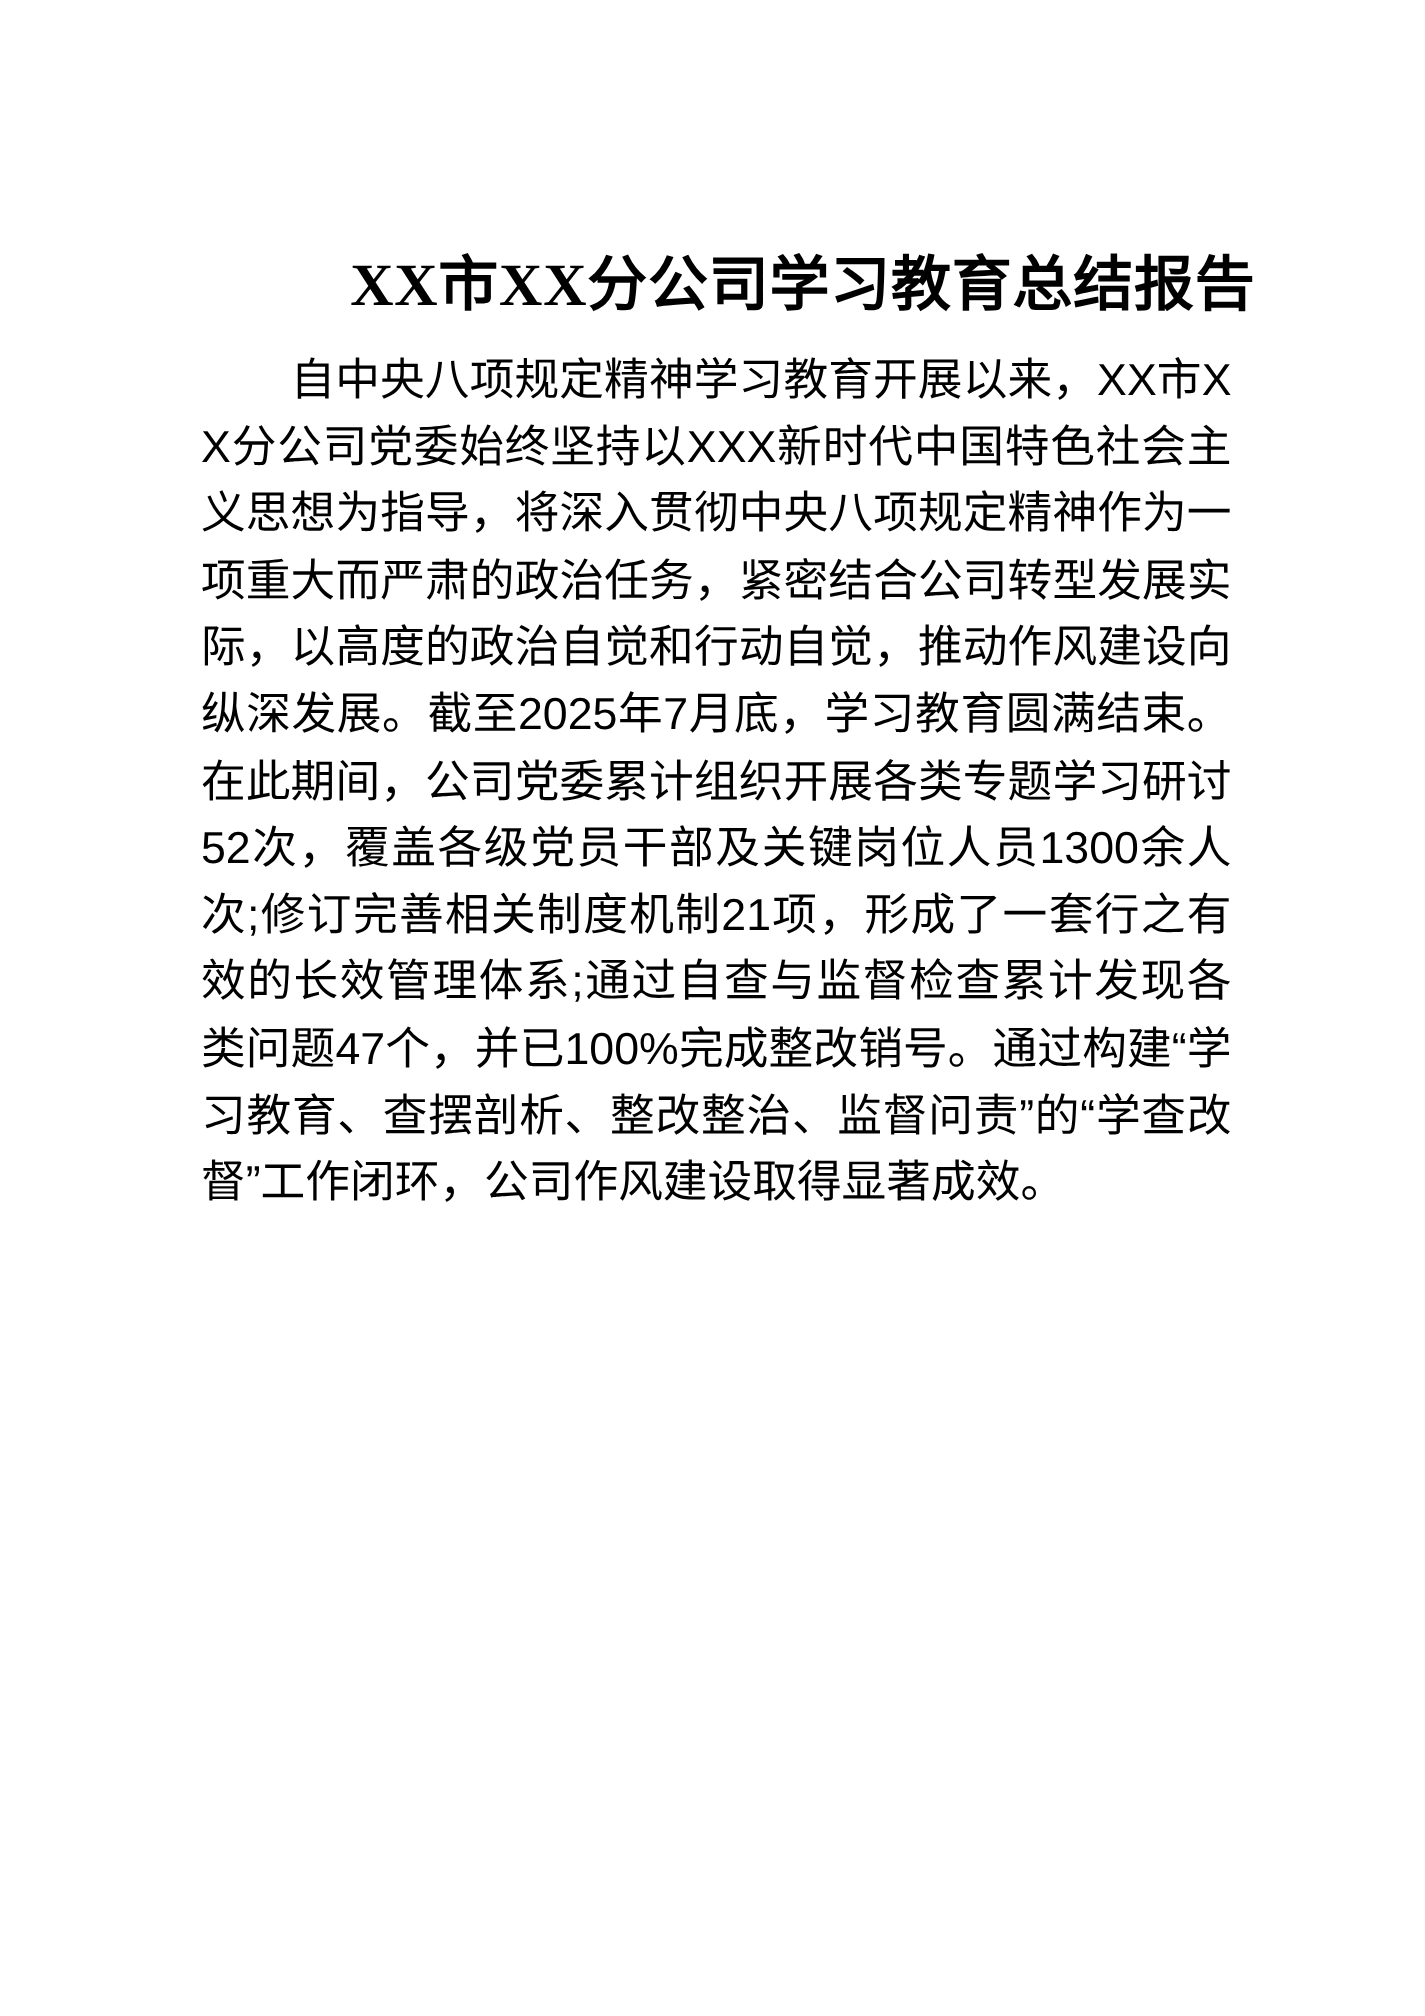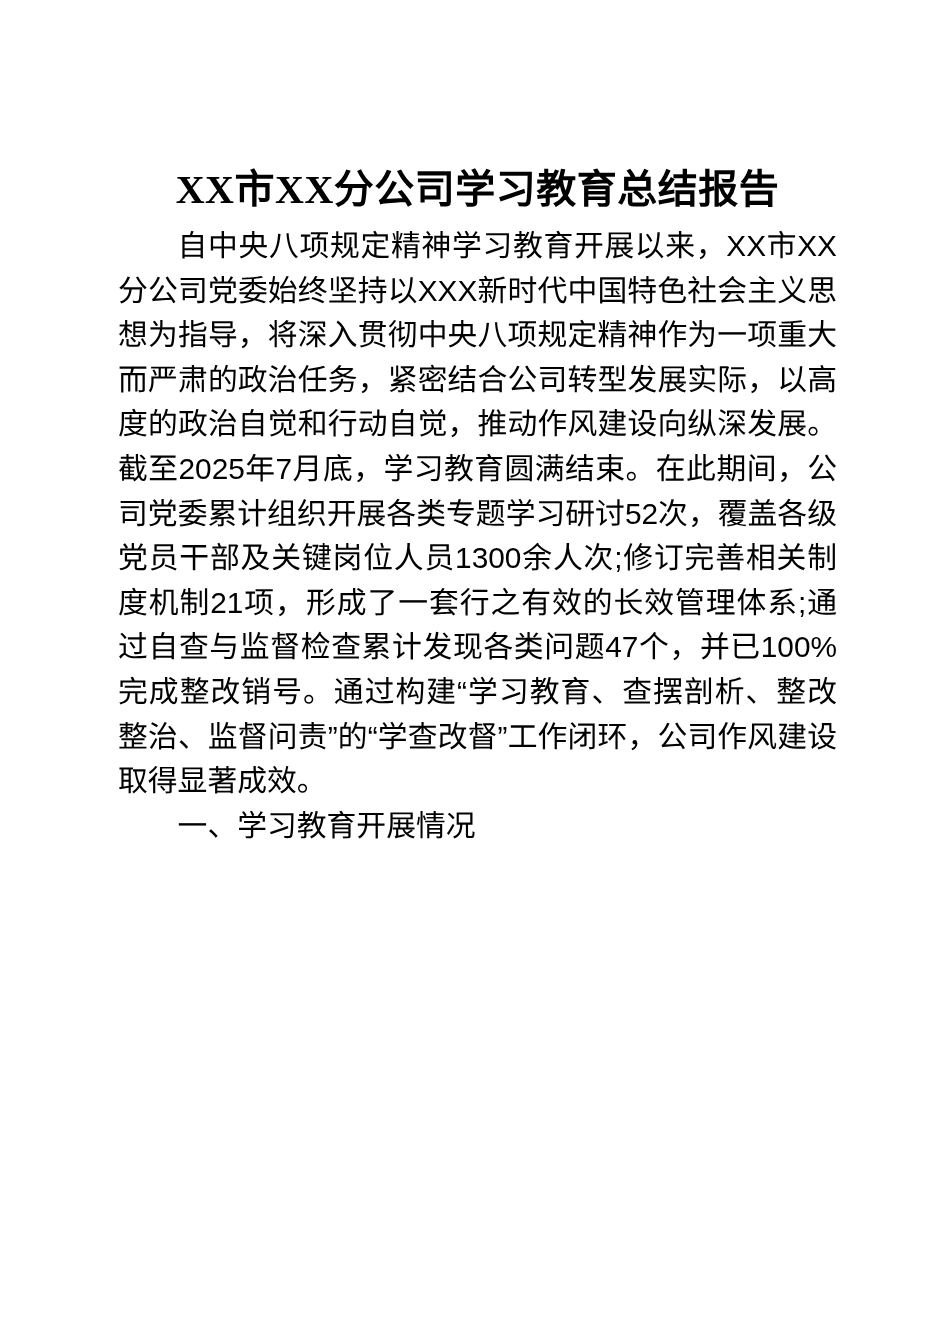--- a/index.html
+++ b/index.html
@@ -20,39 +20,38 @@
     height: 1344px;
     background: #ffffff;
     padding: 164px 113px 0 118px;
   }
   .doc-title {
     margin: 0 0 8px 0;
     font-family: "Liberation Serif", "DejaVu Serif", serif;
     font-weight: 700;
     font-size: 40px;
     line-height: 52px;
-    text-align: center;
+    text-align: right;
     letter-spacing: 0.5px;
     white-space: nowrap;
   }
   .par {
-    margin: 0;
+    margin: 16px;
     font-family: "Liberation Sans", "DejaVu Sans", sans-serif;
     font-size: 29.8px;
     line-height: 44.6px;
     text-align: justify;
     text-indent: 2em;
     word-break: break-all;
   }
 </style>
 </head>
 <body>
 
 <div class="page">
   <h1 class="doc-title">XX市XX分公司学习教育总结报告</h1>
 
   <p class="par">自中央八项规定精神学习教育开展以来，XX市XX分公司党委始终坚持以XXX新时代中国特色社会主义思想为指导，将深入贯彻中央八项规定精神作为一项重大而严肃的政治任务，紧密结合公司转型发展实际，以高度的政治自觉和行动自觉，推动作风建设向纵深发展。截至2025年7月底，学习教育圆满结束。在此期间，公司党委累计组织开展各类专题学习研讨52次，覆盖各级党员干部及关键岗位人员1300余人次;修订完善相关制度机制21项，形成了一套行之有效的长效管理体系;通过自查与监督检查累计发现各类问题47个，并已100%完成整改销号。通过构建“学习教育、查摆剖析、整改整治、监督问责”的“学查改督”工作闭环，公司作风建设取得显著成效。</p>
 
-  <p class="par">一、学习教育开展情况</p>
 
 
 
 </div>
 
 </body></html>

